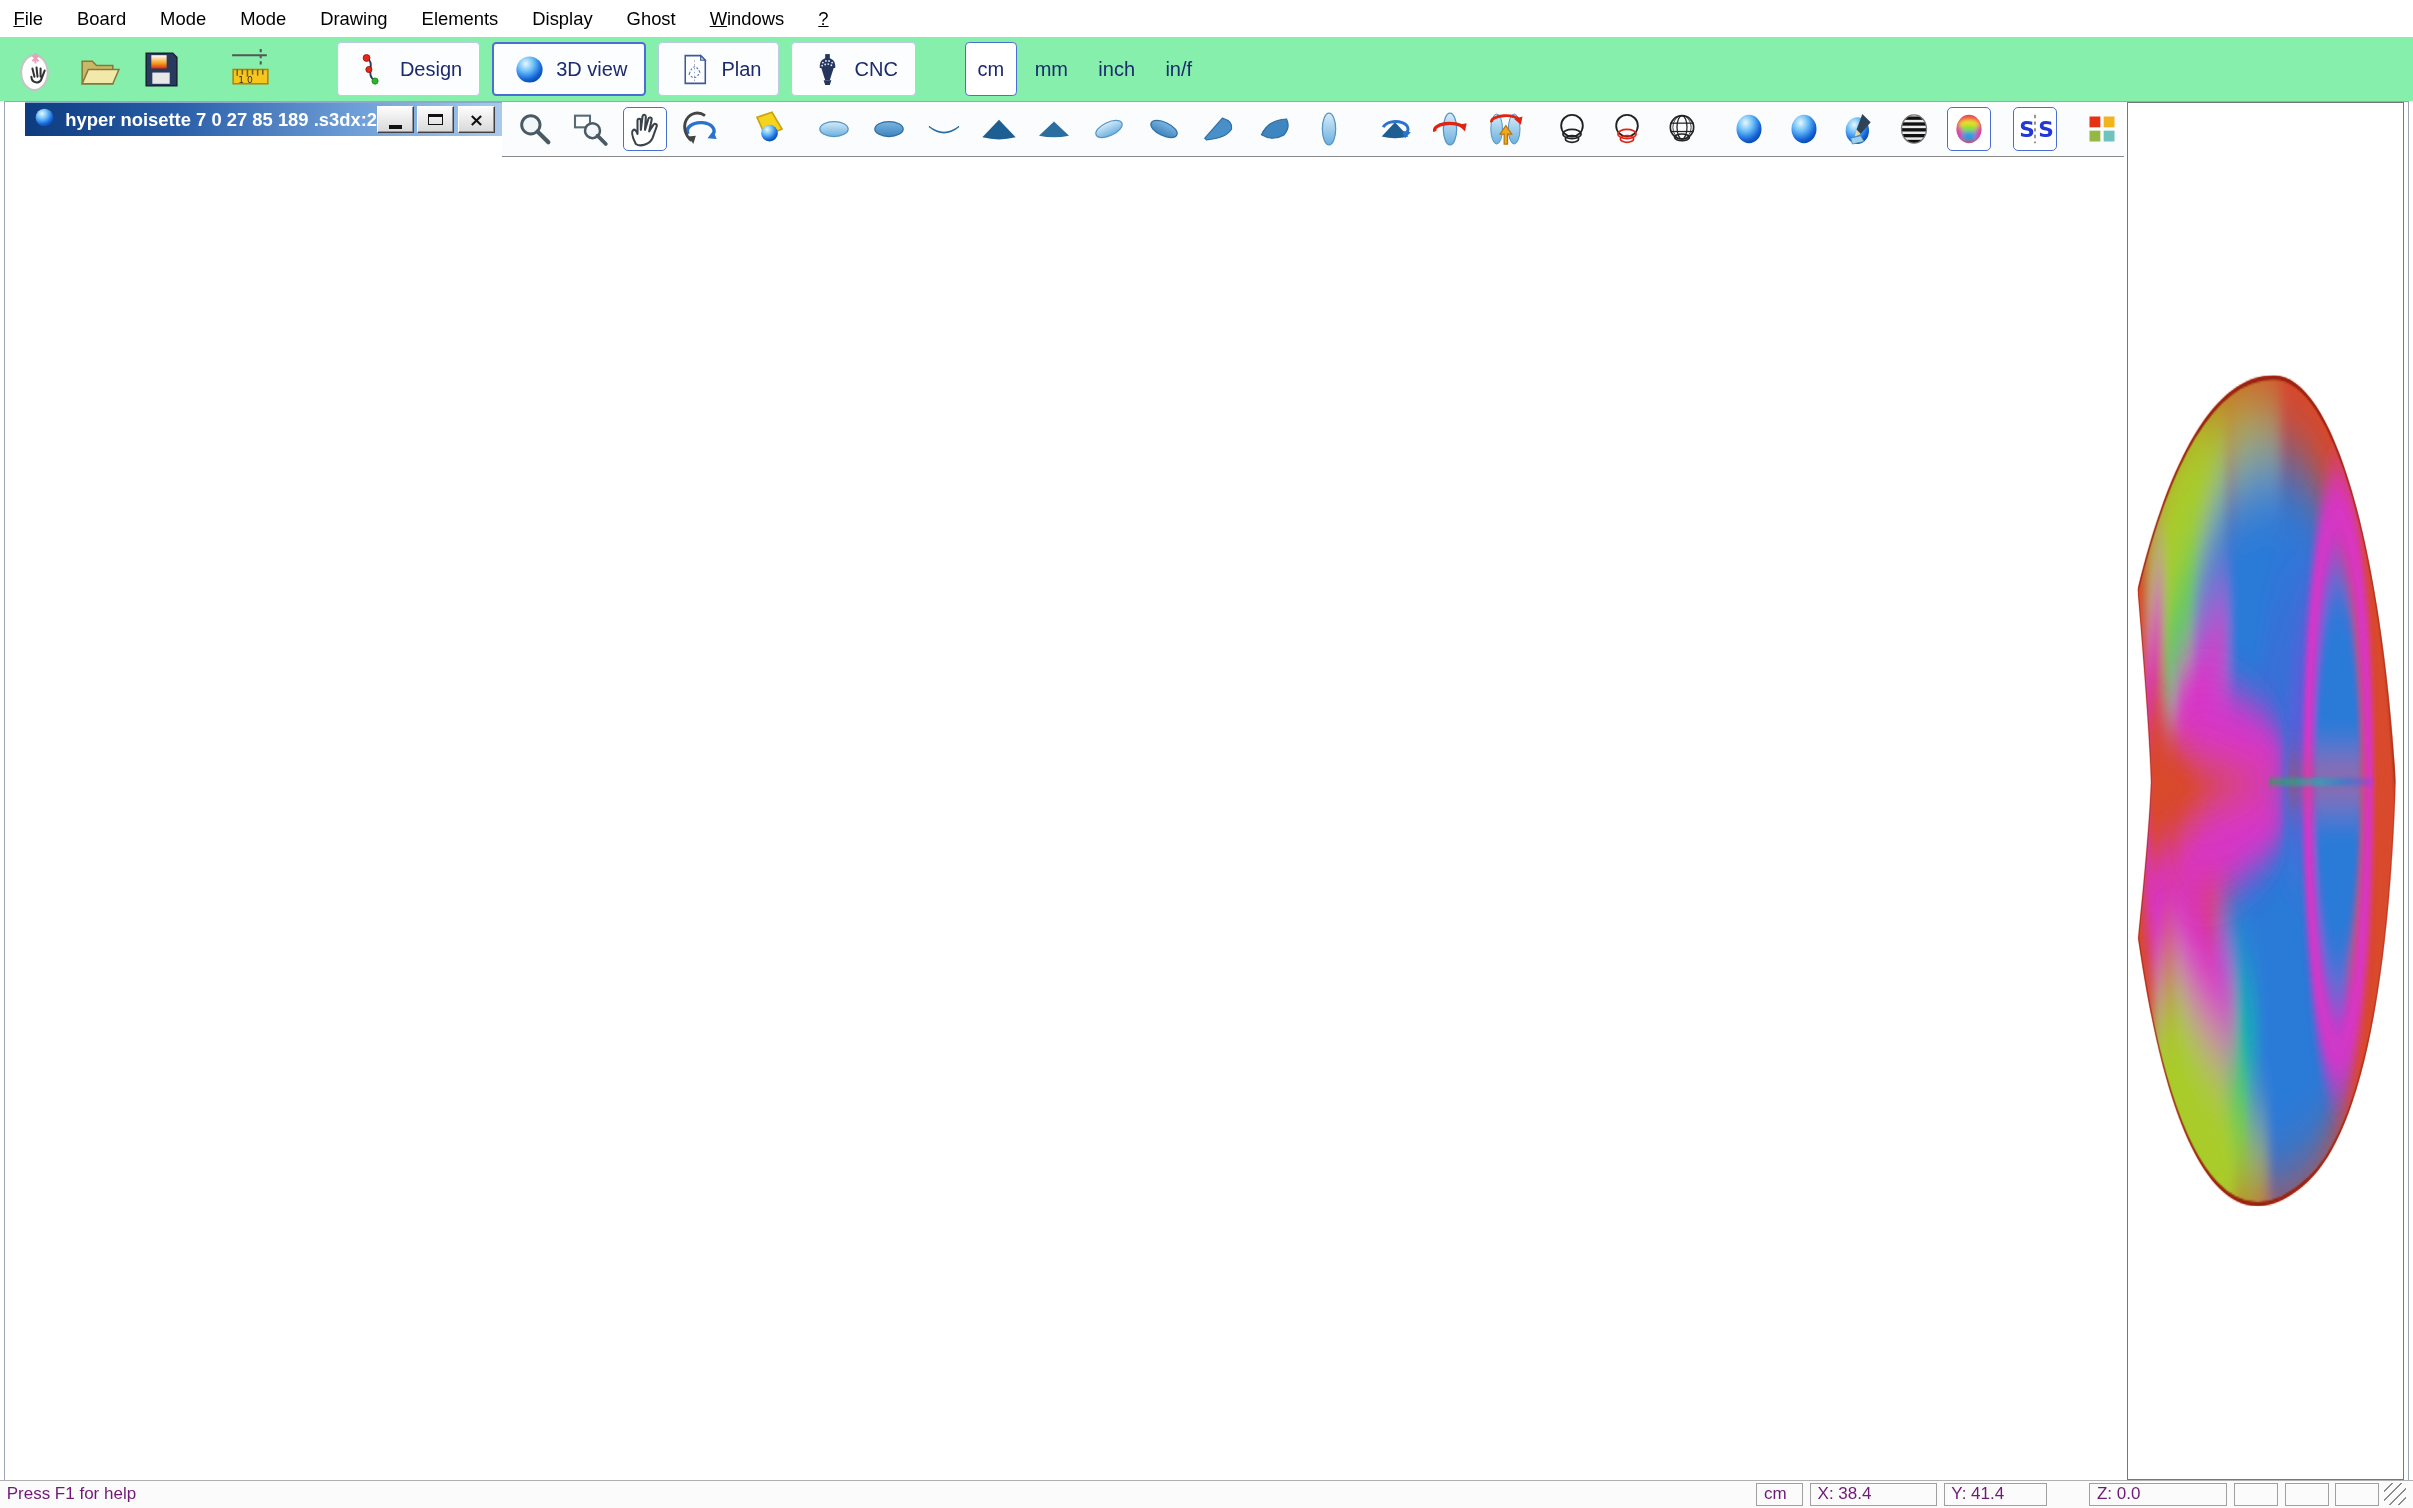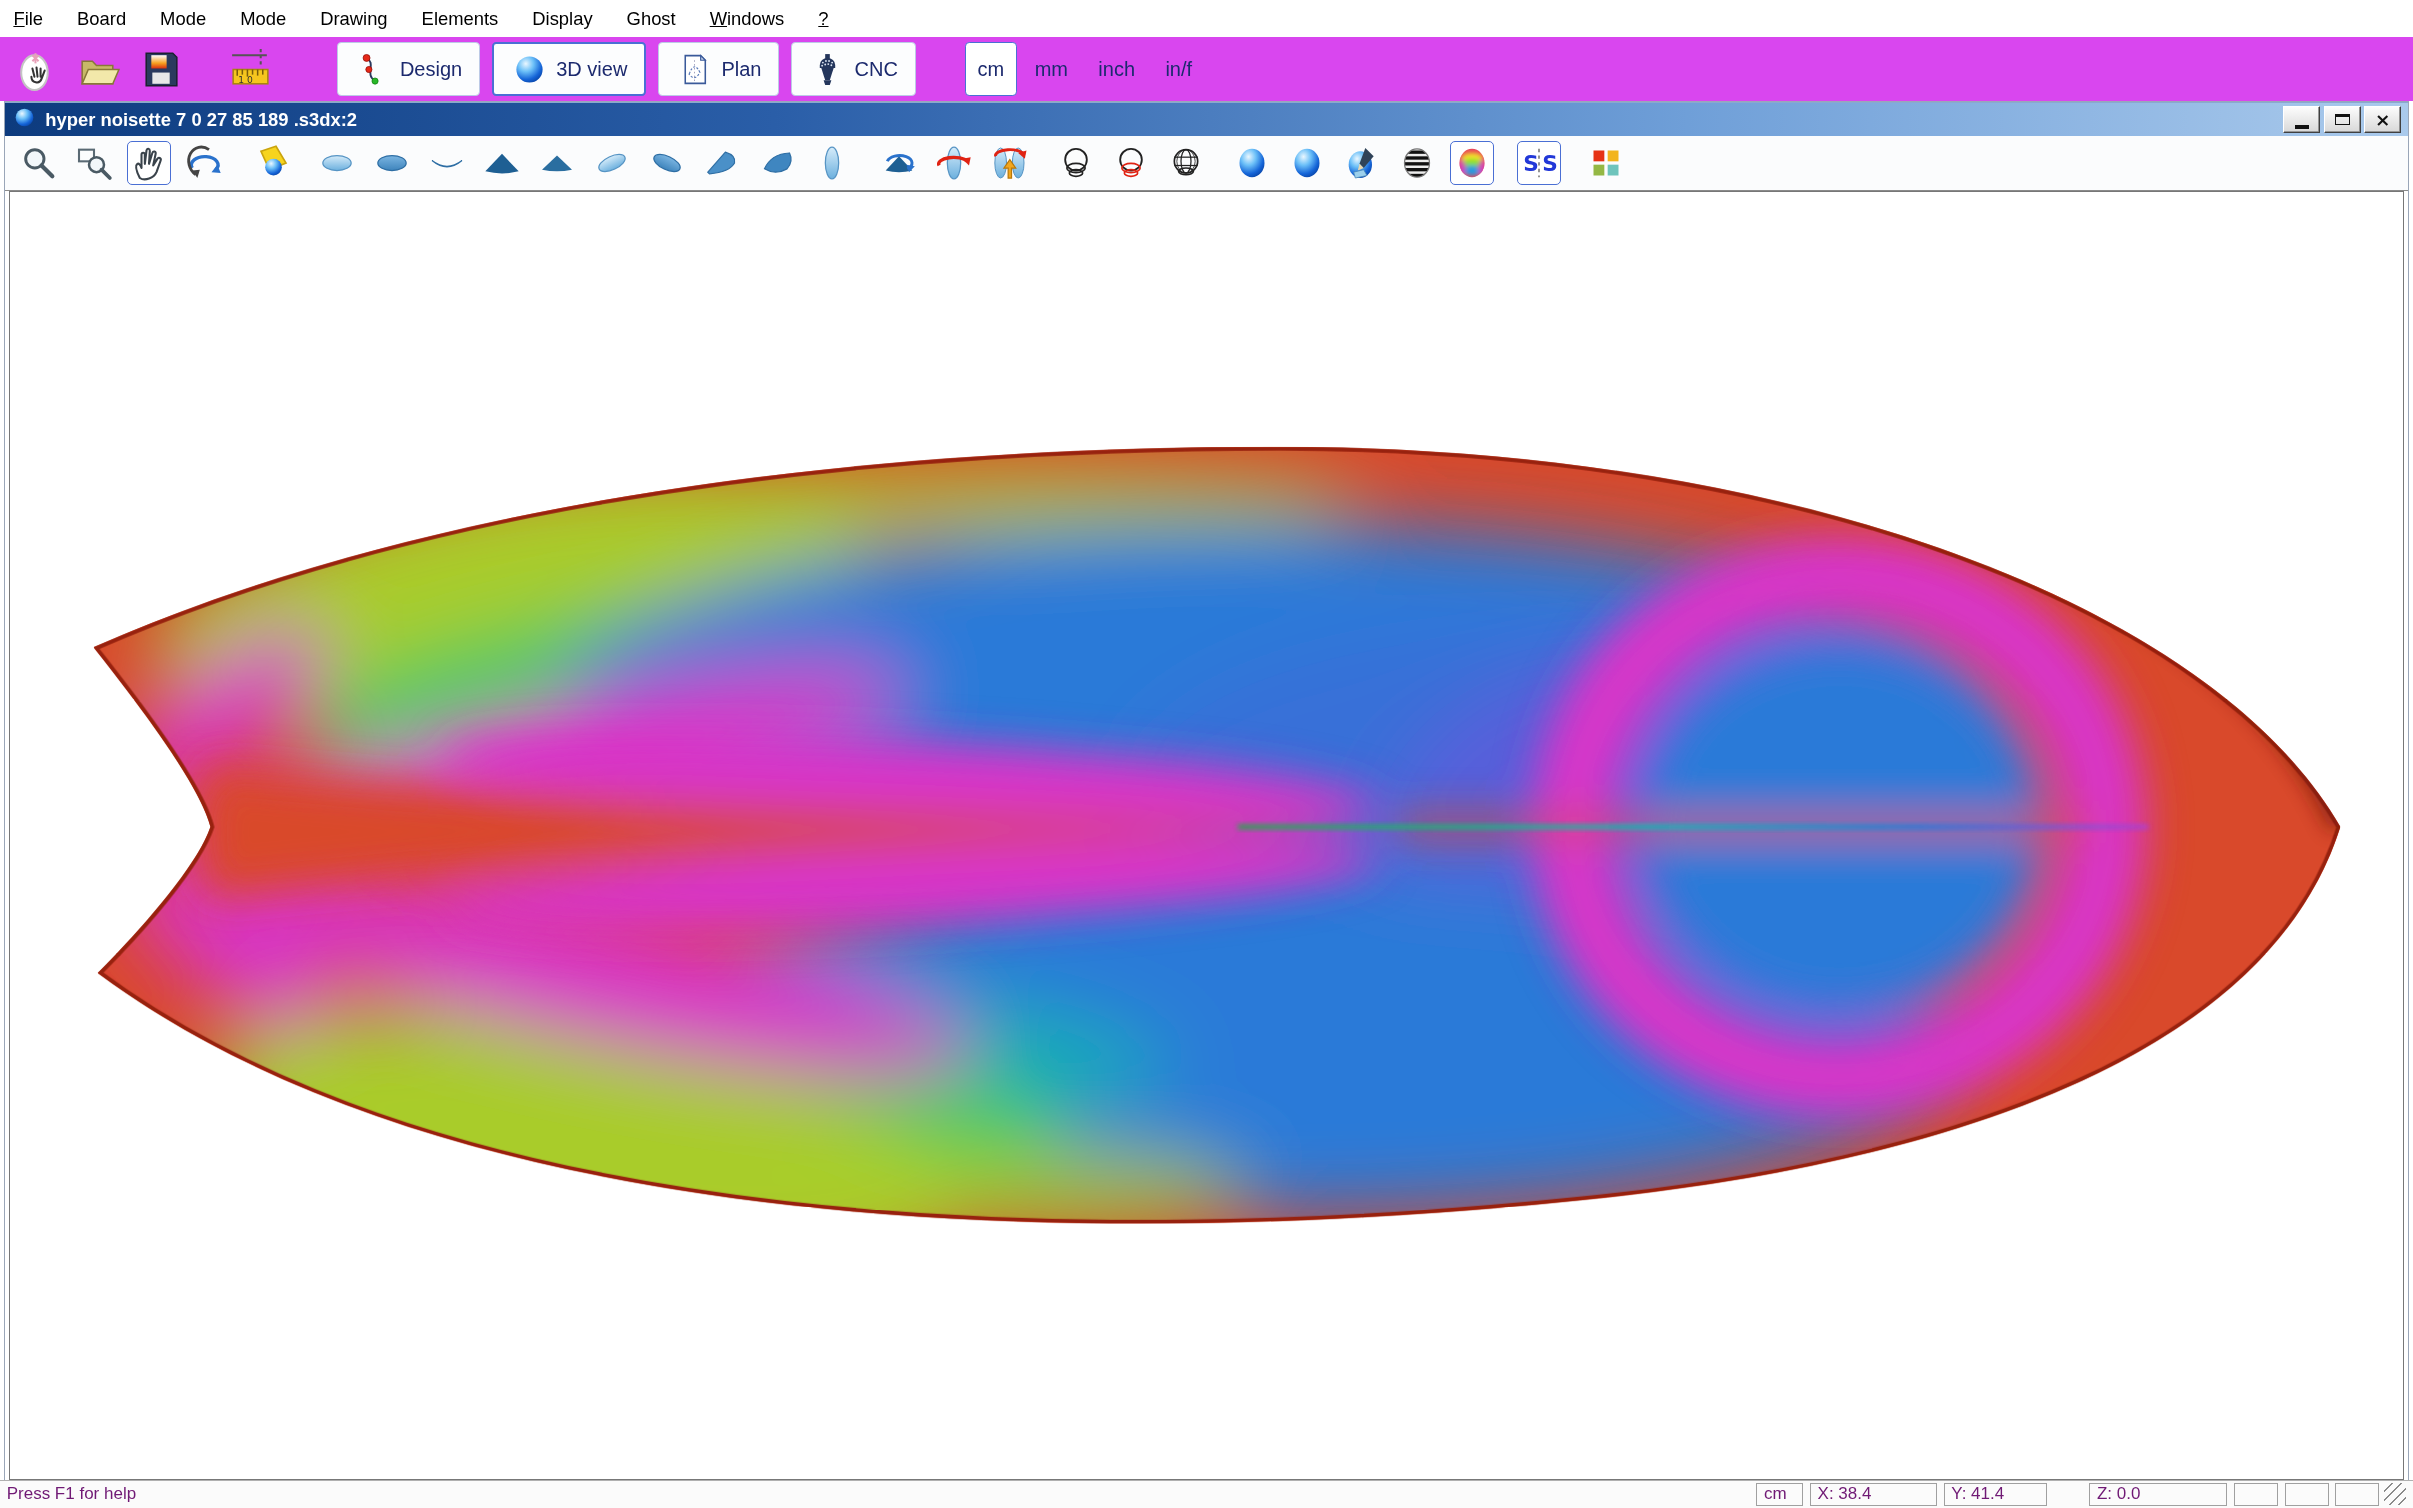--- a/index.html
+++ b/index.html
@@ -7,36 +7,36 @@
     font-family:"Liberation Sans",sans-serif;}
   body{display:flex;flex-direction:column;}
 
   
   .menubar{height:37px;display:flex;align-items:center;padding-left:13.4px;gap:34px;
     background:#fff;font-size:18.4px;color:#000000;flex:0 0 auto;}
   .menu-item{cursor:default;}
   .menu-item u{text-decoration:underline;}
 
   
-  .toolbar1{height:64px;display:flex;align-items:center;background:#d946ef;
+  .toolbar1{height:64px;display:flex;align-items:center;background:#86efac;
     padding-left:10px;flex:0 0 auto;}
   .file-icon{width:52px;height:52px;display:flex;align-items:center;justify-content:center;margin-right:10px;}
   .file-icon svg{width:49px;height:49px;}
   .mode-group{display:flex;align-items:center;margin-left:50px;gap:11.7px;}
   .mode-btn{display:flex;align-items:center;gap:8.4px;height:54px;padding:0 17px;
     border:1.7px solid #bccae6;border-radius:4.2px;background:#fcfdfe;color:#1c2a6e;font-size:20px;}
   .mode-btn.selected{border:2.5px solid #4a6fd4;}
   .mode-btn svg{width:37px;height:37px;}
   .units{display:flex;align-items:center;margin-left:49px;gap:5px;}
   .unit{height:54px;display:flex;align-items:center;padding:0 11.7px;color:#1c2a6e;font-size:20px;border:1.7px solid transparent;}
   .unit.selected{border:1.7px solid #4a6fd4;border-radius:4.2px;background:#fff;}
 
   
-  .mdi{flex:1 1 auto;display:flex;flex-direction:column;margin:0 4.2px;
-    border:1.7px solid #9aa6b8;border-bottom:none;min-height:0;}
+  .mdi{flex:1 1 auto;display:flex;flex-direction:row;margin:0 4.2px;
+    border:1.7px solid #9aa6b8;border-bottom:none;min-height:0;padding-left:20px;}
   .titlebar{height:34px;flex:0 0 auto;display:flex;align-items:center;padding:0 6.7px;
     background:linear-gradient(90deg,#0d3b7e 0%,#2a5ea8 32%,#6f9fd8 70%,#aacaec 100%);
     border-top:1.7px solid #89a8d0;color:#fff;font-weight:bold;font-size:18.4px;}
   .titlebar svg{width:25px;height:25px;margin-right:8.4px;}
   .win-controls{margin-left:auto;display:flex;gap:3.4px;}
   .win-btn{width:37px;height:27px;background:linear-gradient(180deg,#fdfdfd,#d8d8d8);
     border:0.8px solid #404040;border-top-color:#fff;border-left-color:#fff;
     box-shadow:inset -0.8px -0.8px 0 #808080;display:flex;align-items:center;justify-content:center;
     font-size:18.4px;font-weight:bold;color:#111;font-family:"DejaVu Sans",sans-serif;}
   .glyph-min{width:13.4px;height:3.4px;background:#111;margin-top:15px;}

